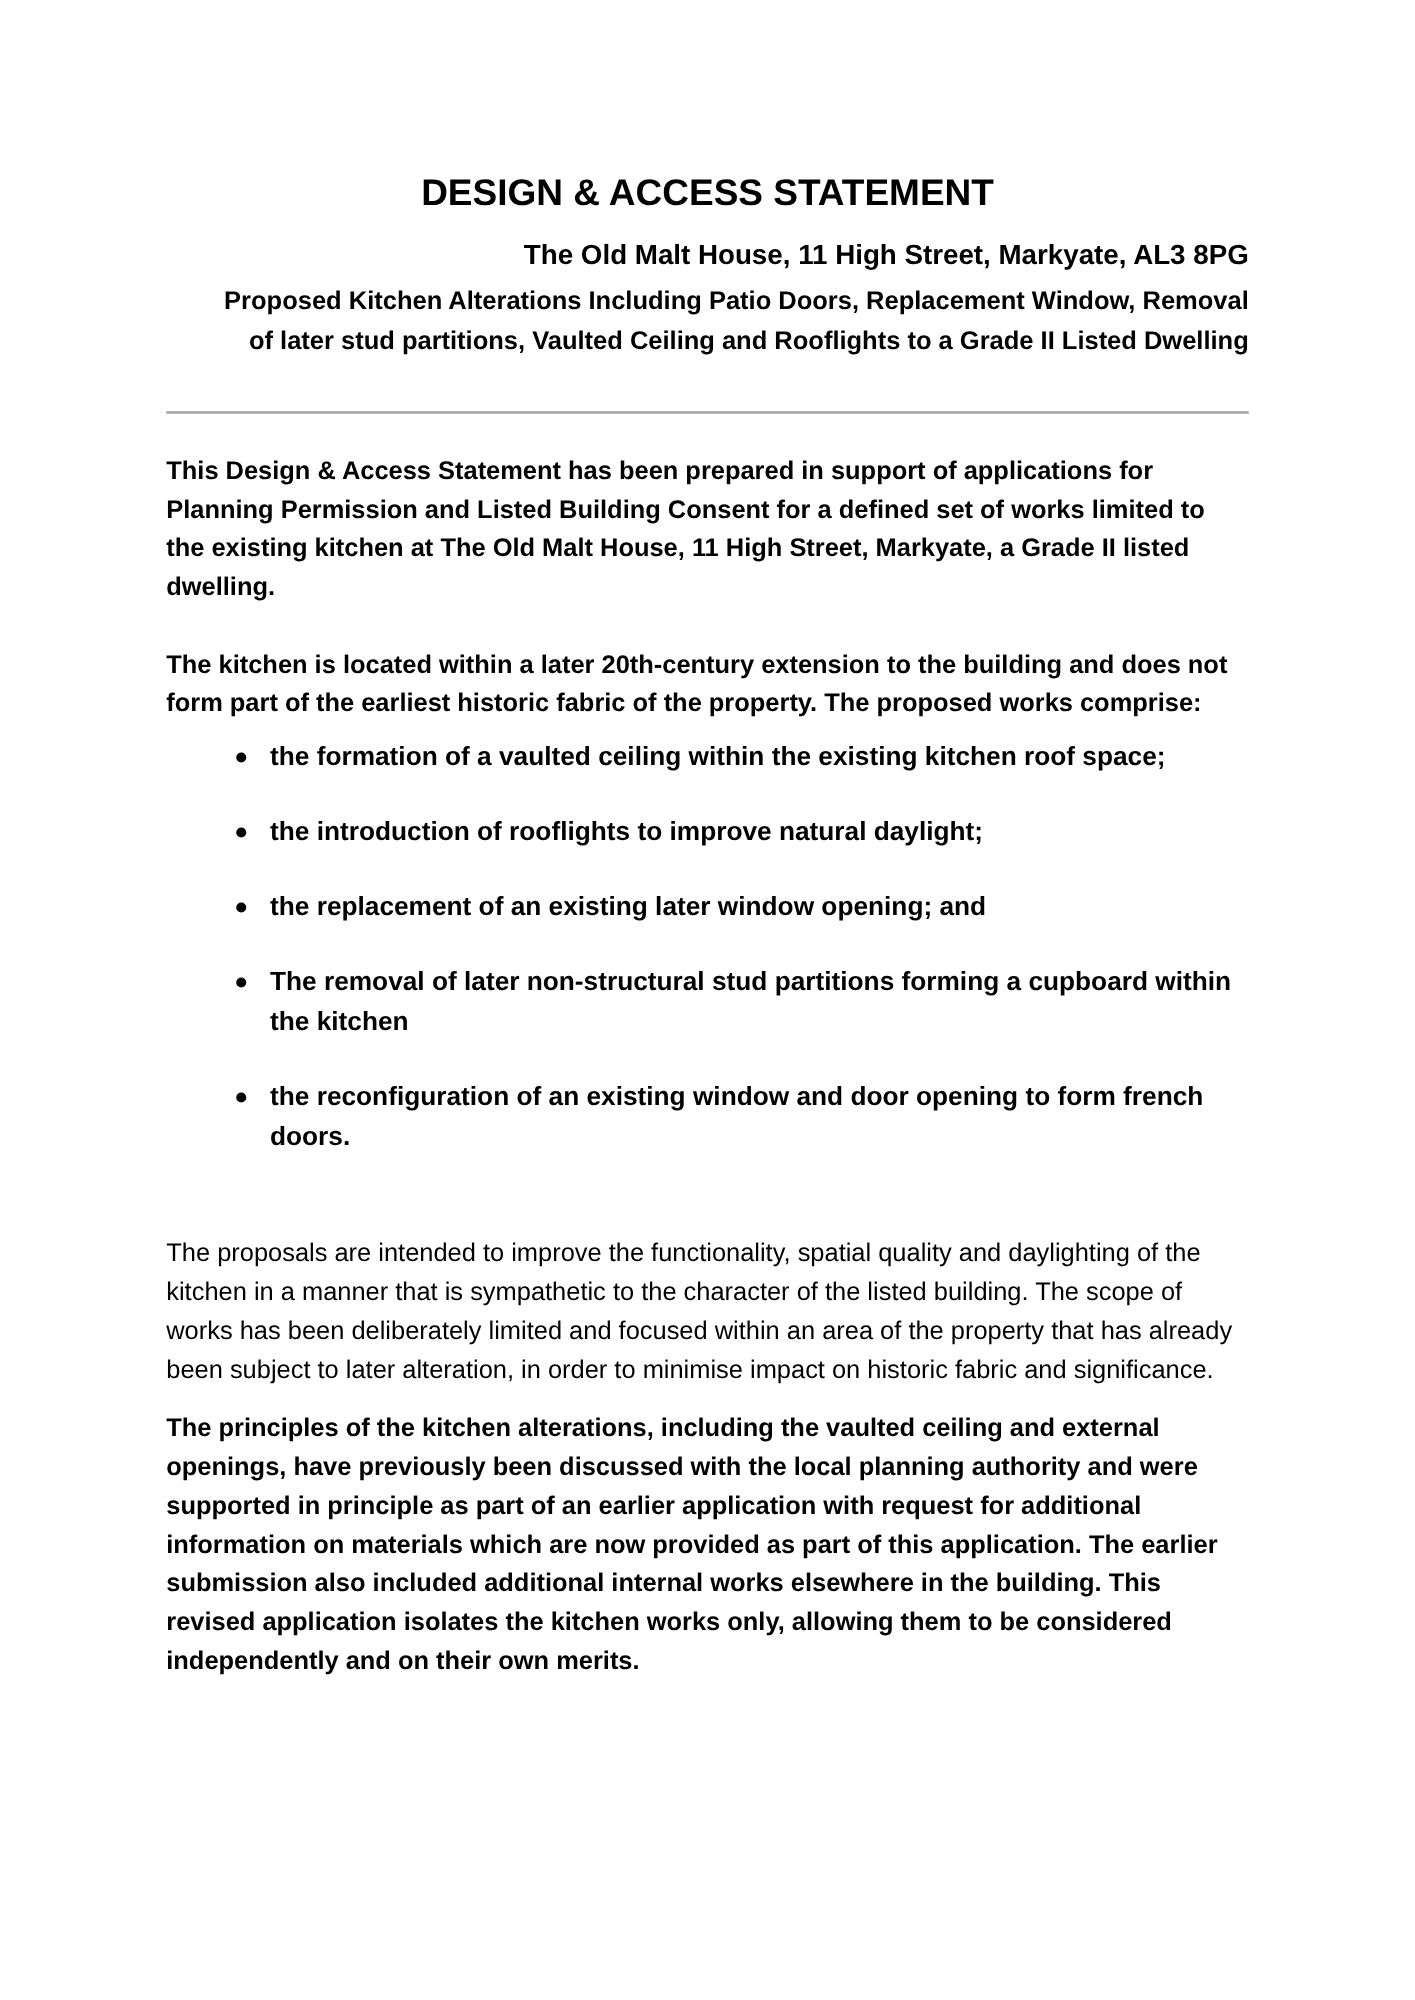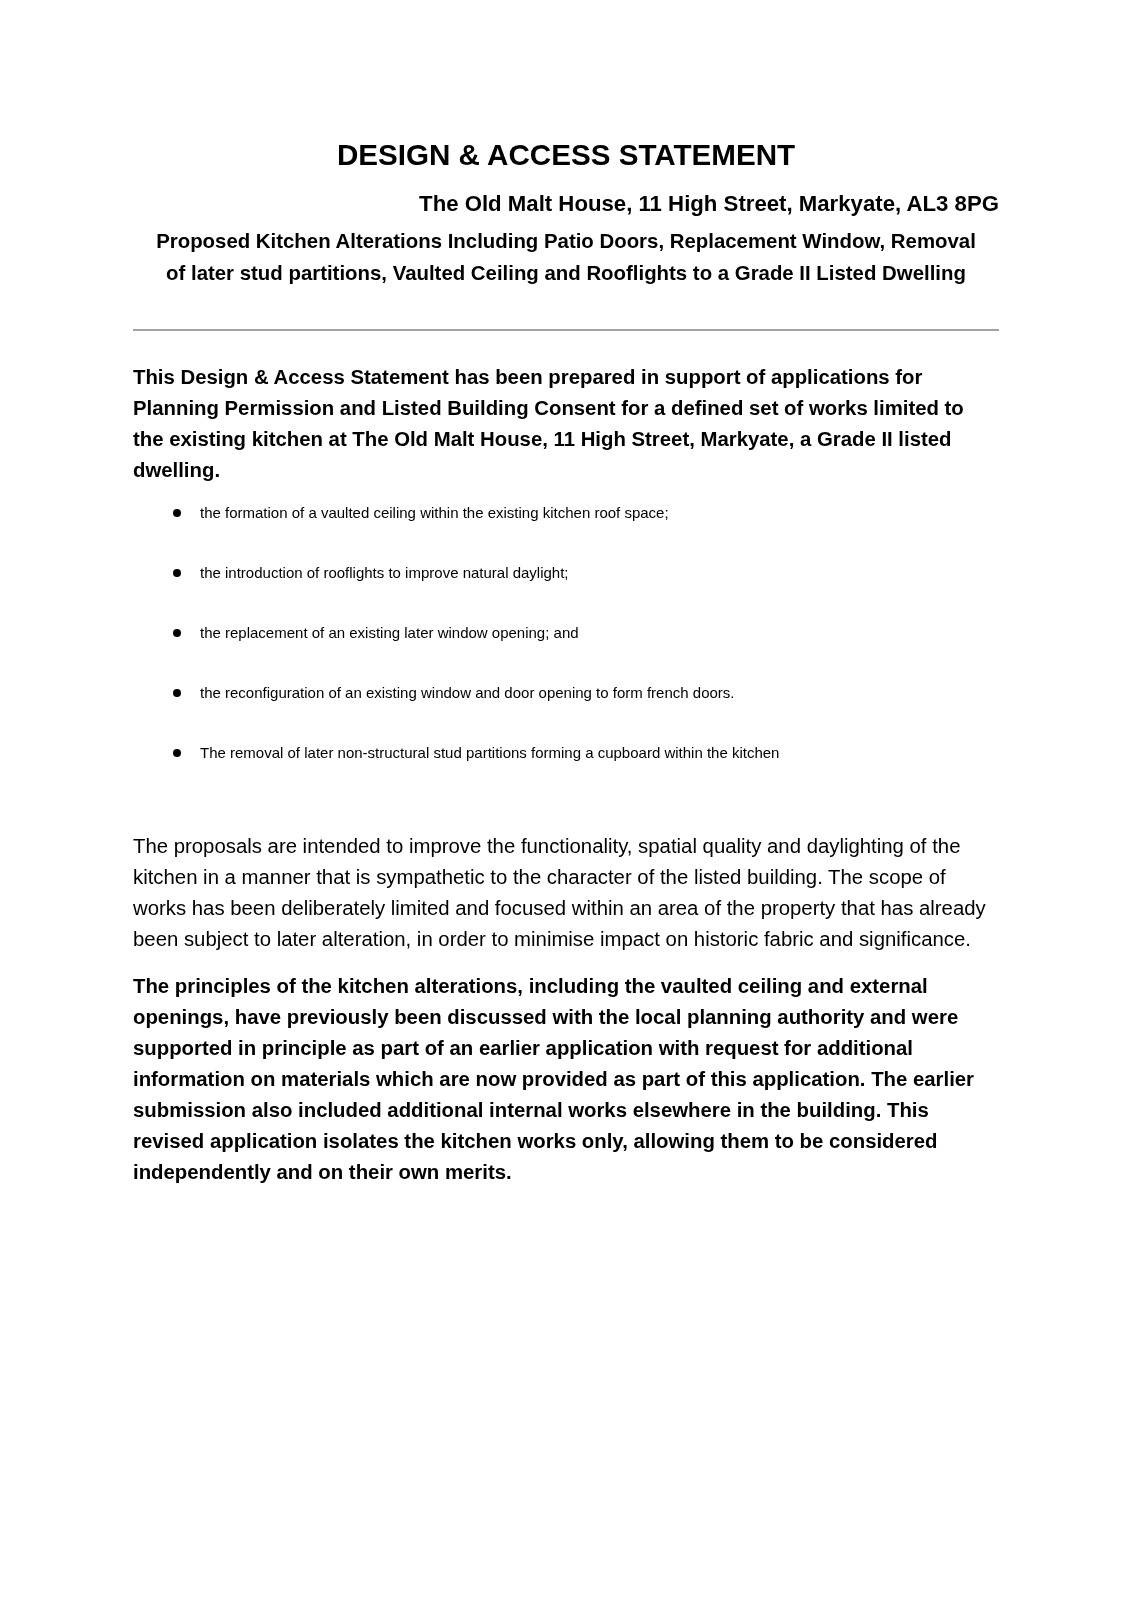--- a/index.html
+++ b/index.html
@@ -29,21 +29,21 @@
     font-size: 22.2px;
     line-height: 28px;
     font-weight: 700;
     text-align: right;
   }
   .doc-proposal {
     margin: 7px 0 0 0;
     font-size: 20.4px;
     line-height: 32px;
     font-weight: 700;
-    text-align: center;
+    text-align: right;
     white-space: pre-line;
   }
   .divider {
     margin: 40px 0 0 0;
     border: none;
     border-top: 2px solid #a2a2a2;
     height: 0;
   }
   .body-text {
     margin: 31px 0 0 0;
@@ -57,24 +57,24 @@
   .b {
     font-weight: 400;
   }
   ul.works-list {
     list-style: none;
     margin: 11px 0 0 0;
     padding: 0 0 0 67px;
   }
   ul.works-list li {
     position: relative;
-    font-size: 15px;
+    font-size: 21px;
     line-height: 32px;
-    font-weight: 400;
-    margin: 0 0 28px 0;
+    font-weight: 700;
+    margin: 0 0 28px 16px;
   }
   ul.works-list li:last-child {
     margin-bottom: 0;
   }
   ul.works-list li::before {
     content: "";
     position: absolute;
     left: -27px;
     top: 12px;
     width: 8px;
@@ -99,26 +99,27 @@
 
   <p class="doc-address">The Old Malt House, 11 High Street, Markyate, AL3 8PG</p>
 
   <p class="doc-proposal">Proposed Kitchen Alterations Including Patio Doors, Replacement Window, Removal
 of later stud partitions, Vaulted Ceiling and Rooflights to a Grade II Listed Dwelling</p>
 
   <hr class="divider">
 
   <p class="body-text strong">This Design &amp; Access Statement has been prepared in support of applications for Planning Permission and Listed Building Consent for a defined set of works limited to the existing kitchen at The Old Malt House, 11 High Street, Markyate, a Grade II listed dwelling.</p>
 
+  <p class="body-text strong">The kitchen is located within a later 20th-century extension to the building and does not form part of the earliest historic fabric of the property. The proposed works comprise:</p>
 
   <ul class="works-list">
     <li>the formation of a vaulted ceiling within the existing kitchen roof space;</li>
     <li>the introduction of rooflights to improve natural daylight;</li>
     <li>the replacement of an existing later window opening; and</li>
+    <li>The removal of later non-structural stud partitions forming a cupboard within the kitchen</li>
     <li>the reconfiguration of an existing window and door opening to form french doors.</li>
-    <li>The removal of later non-structural stud partitions forming a cupboard within the kitchen</li>
   </ul>
 
   <p class="body-text after-list"><span>The proposals are intended to </span><span class="b">improve the functionality, spatial quality and daylighting</span><span> of the kitchen in a manner that is </span><span class="b">sympathetic to the character</span><span> of the listed building. The scope of works has been deliberately limited and focused within an area of the property that has already been subject to later alteration, in order to minimise impact on historic fabric and significance.</span></p>
 
   <p class="body-text last-para">The principles of the kitchen alterations, including the vaulted ceiling and external openings, have previously been discussed with the local planning authority and were supported in principle as part of an earlier application with request for additional information on materials which are now provided as part of this application. The earlier submission also included additional internal works elsewhere in the building. This revised application isolates the kitchen works only, allowing them to be considered independently and on their own merits.</p>
 
 </div>
 
 </body></html>

